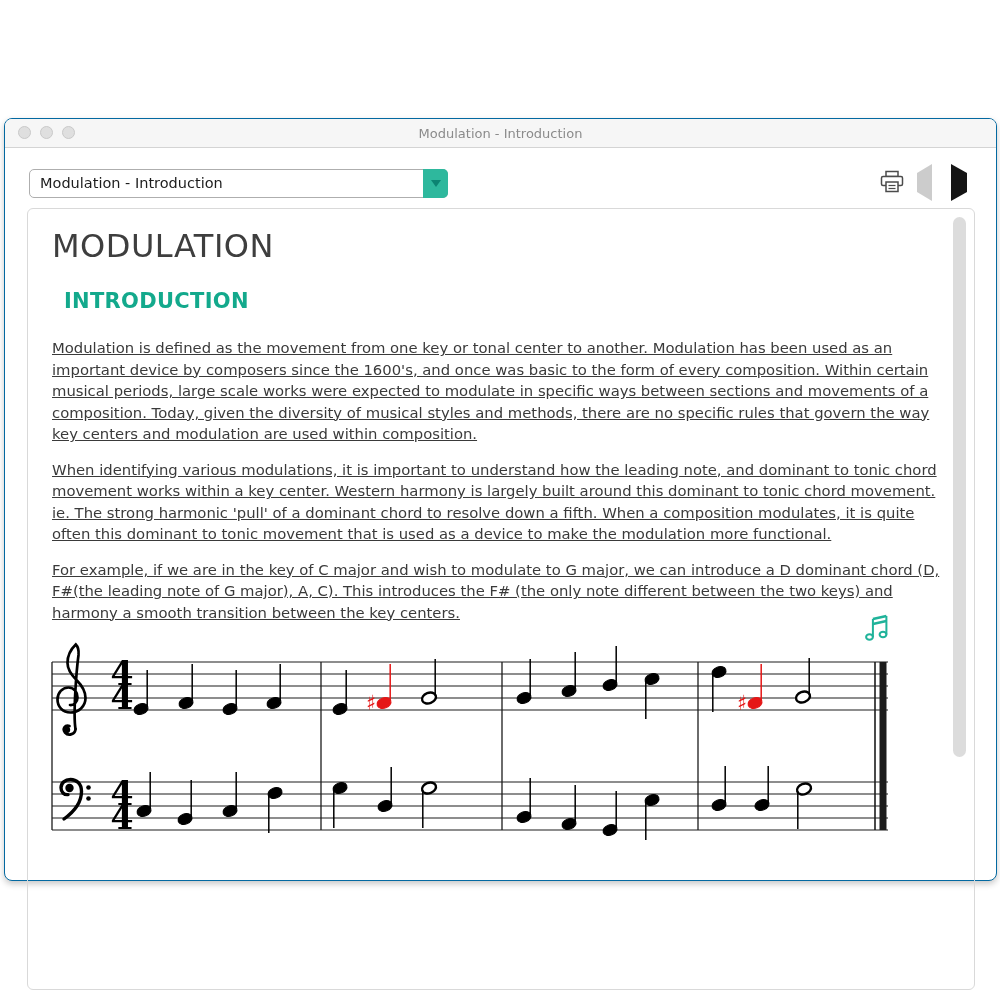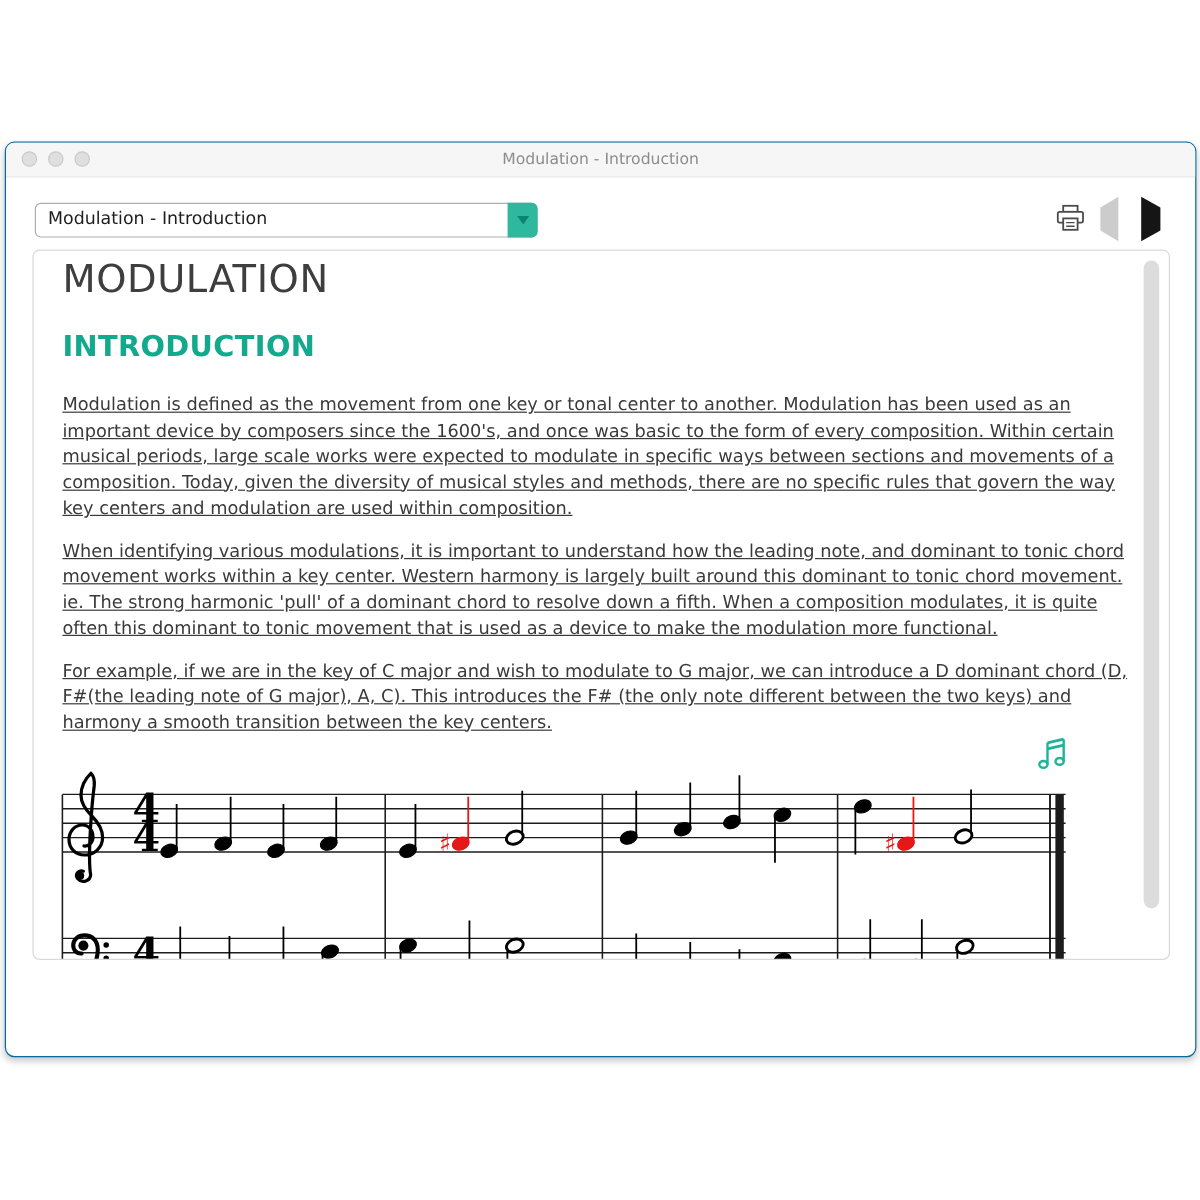--- a/index.html
+++ b/index.html
@@ -24,24 +24,24 @@
     border-top:7px solid #0c8472;}
 
   .print-btn{position:absolute;left:874px;top:51px;width:26px;height:24px;}
   .back-btn{position:absolute;left:912px;top:54px;}
   .fwd-btn{position:absolute;left:946px;top:54px;}
   .tri-left{width:0;height:0;border-top:9px solid transparent;border-bottom:9px solid transparent;
     border-right:15px solid #cccccc;}
   .tri-right{width:0;height:0;border-top:9px solid transparent;border-bottom:9px solid transparent;
     border-left:16px solid #151515;}
 
-  .panel{position:absolute;left:22px;top:89px;width:948px;height:592px;border:1px solid #d9d9d9;
-    border-radius:6px;box-sizing:border-box;padding:0 36px 0 24px;overflow:hidden;}
+  .panel{position:absolute;left:22px;top:89px;width:948px;height:782px;border:1px solid #d9d9d9;
+    border-radius:6px;box-sizing:border-box;padding:14px 36px 0 24px;overflow:hidden;}
   .panel h1{font-size:32px;font-weight:400;color:#3e3e3e;margin:4px 0 0 0;letter-spacing:.5px;}
-  .panel h2{font-size:24px;font-weight:700;color:#13a98c;margin:24px 0 24px 0;letter-spacing:.3px;}
+  .panel h2{font-size:21px;font-weight:700;color:#13a98c;margin:24px 0 24px 12px;letter-spacing:.3px;}
   .panel p{font-size:14.8px;line-height:21.5px;color:#3a3a3a;margin:0 0 14px 0;width:888px;text-decoration:underline;}
 
   .scroll-thumb{position:absolute;top:8px;right:8px;width:13px;height:540px;background:#dcdcdc;border-radius:7px;}
   .music-icon{position:absolute;left:836px;top:402px;width:26px;height:32px;}
   .score-wrap{position:absolute;left:22px;top:433px;width:845px;height:205px;}
 </style>
 </head>
 <body>
 
 <div class="window">

